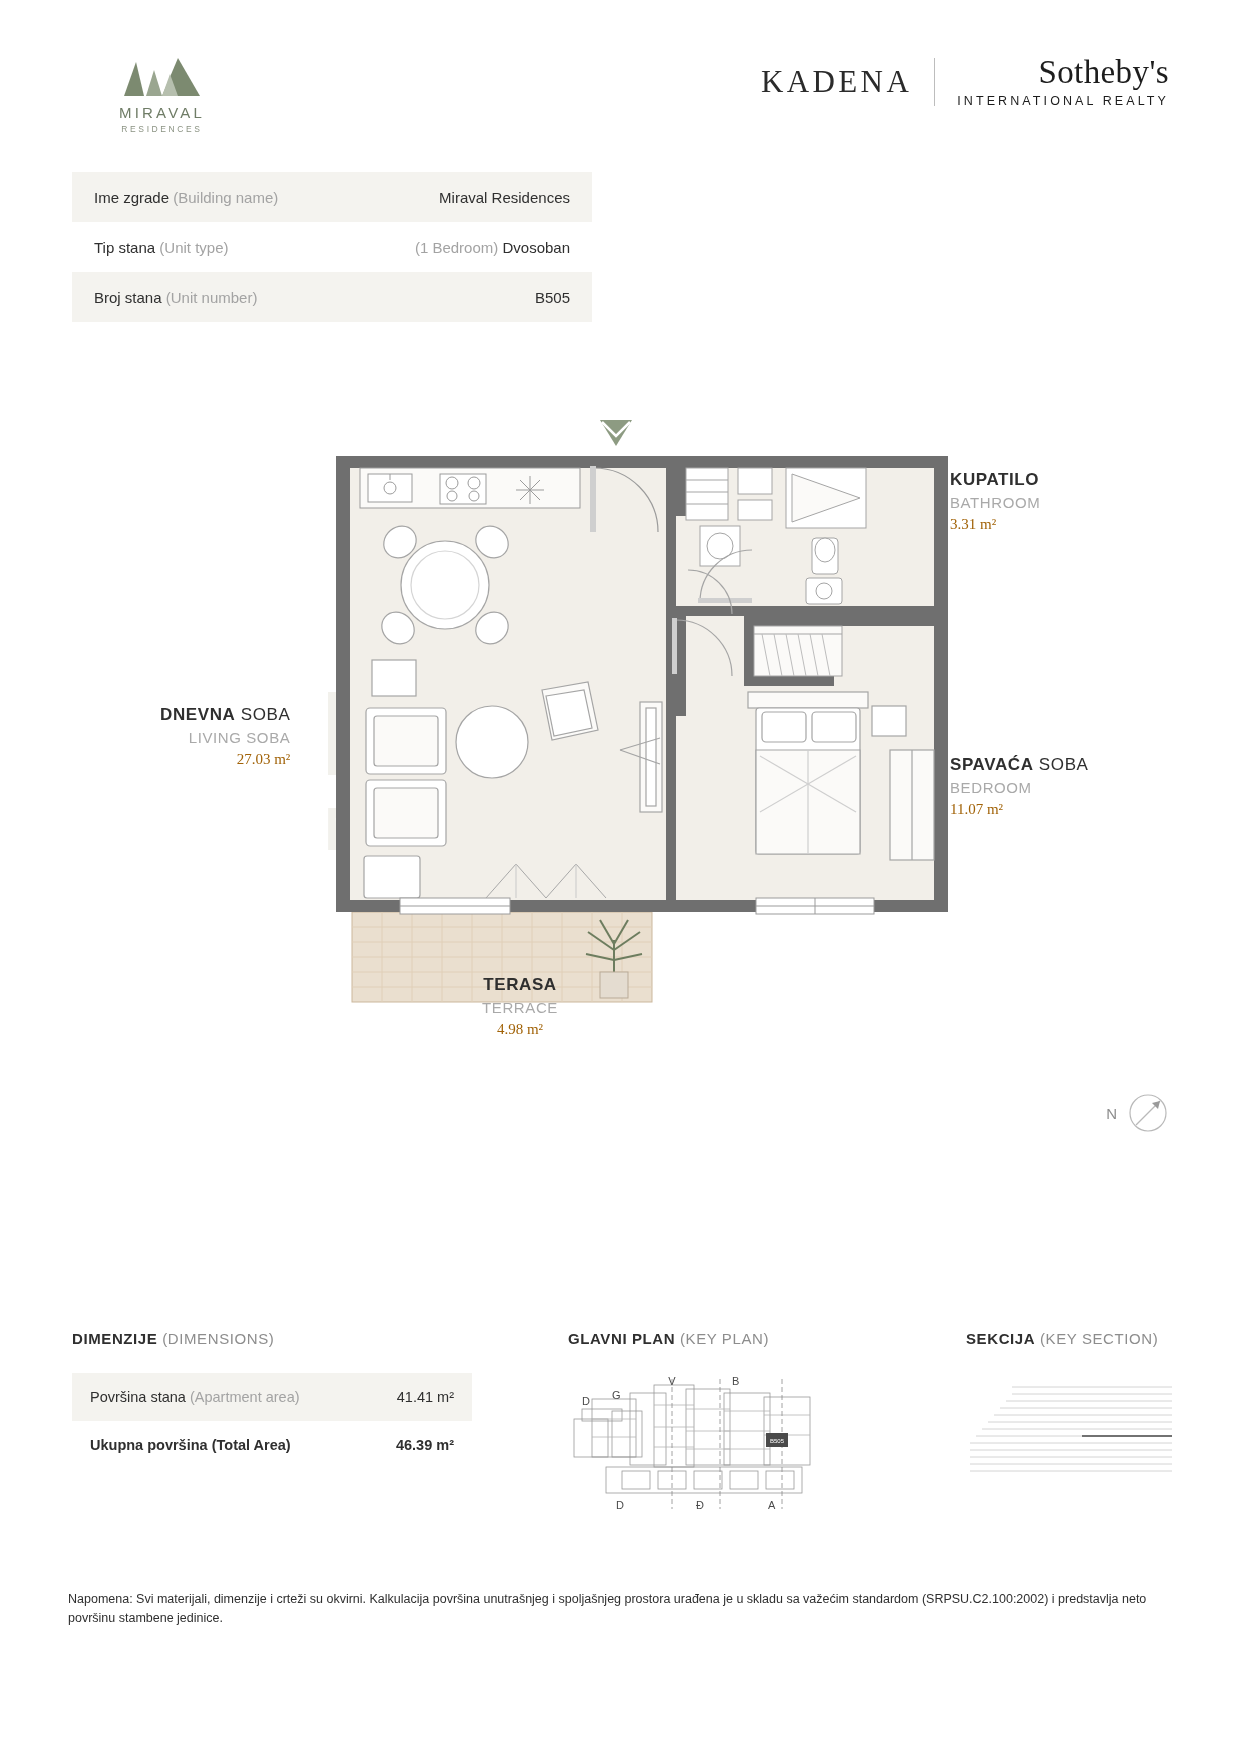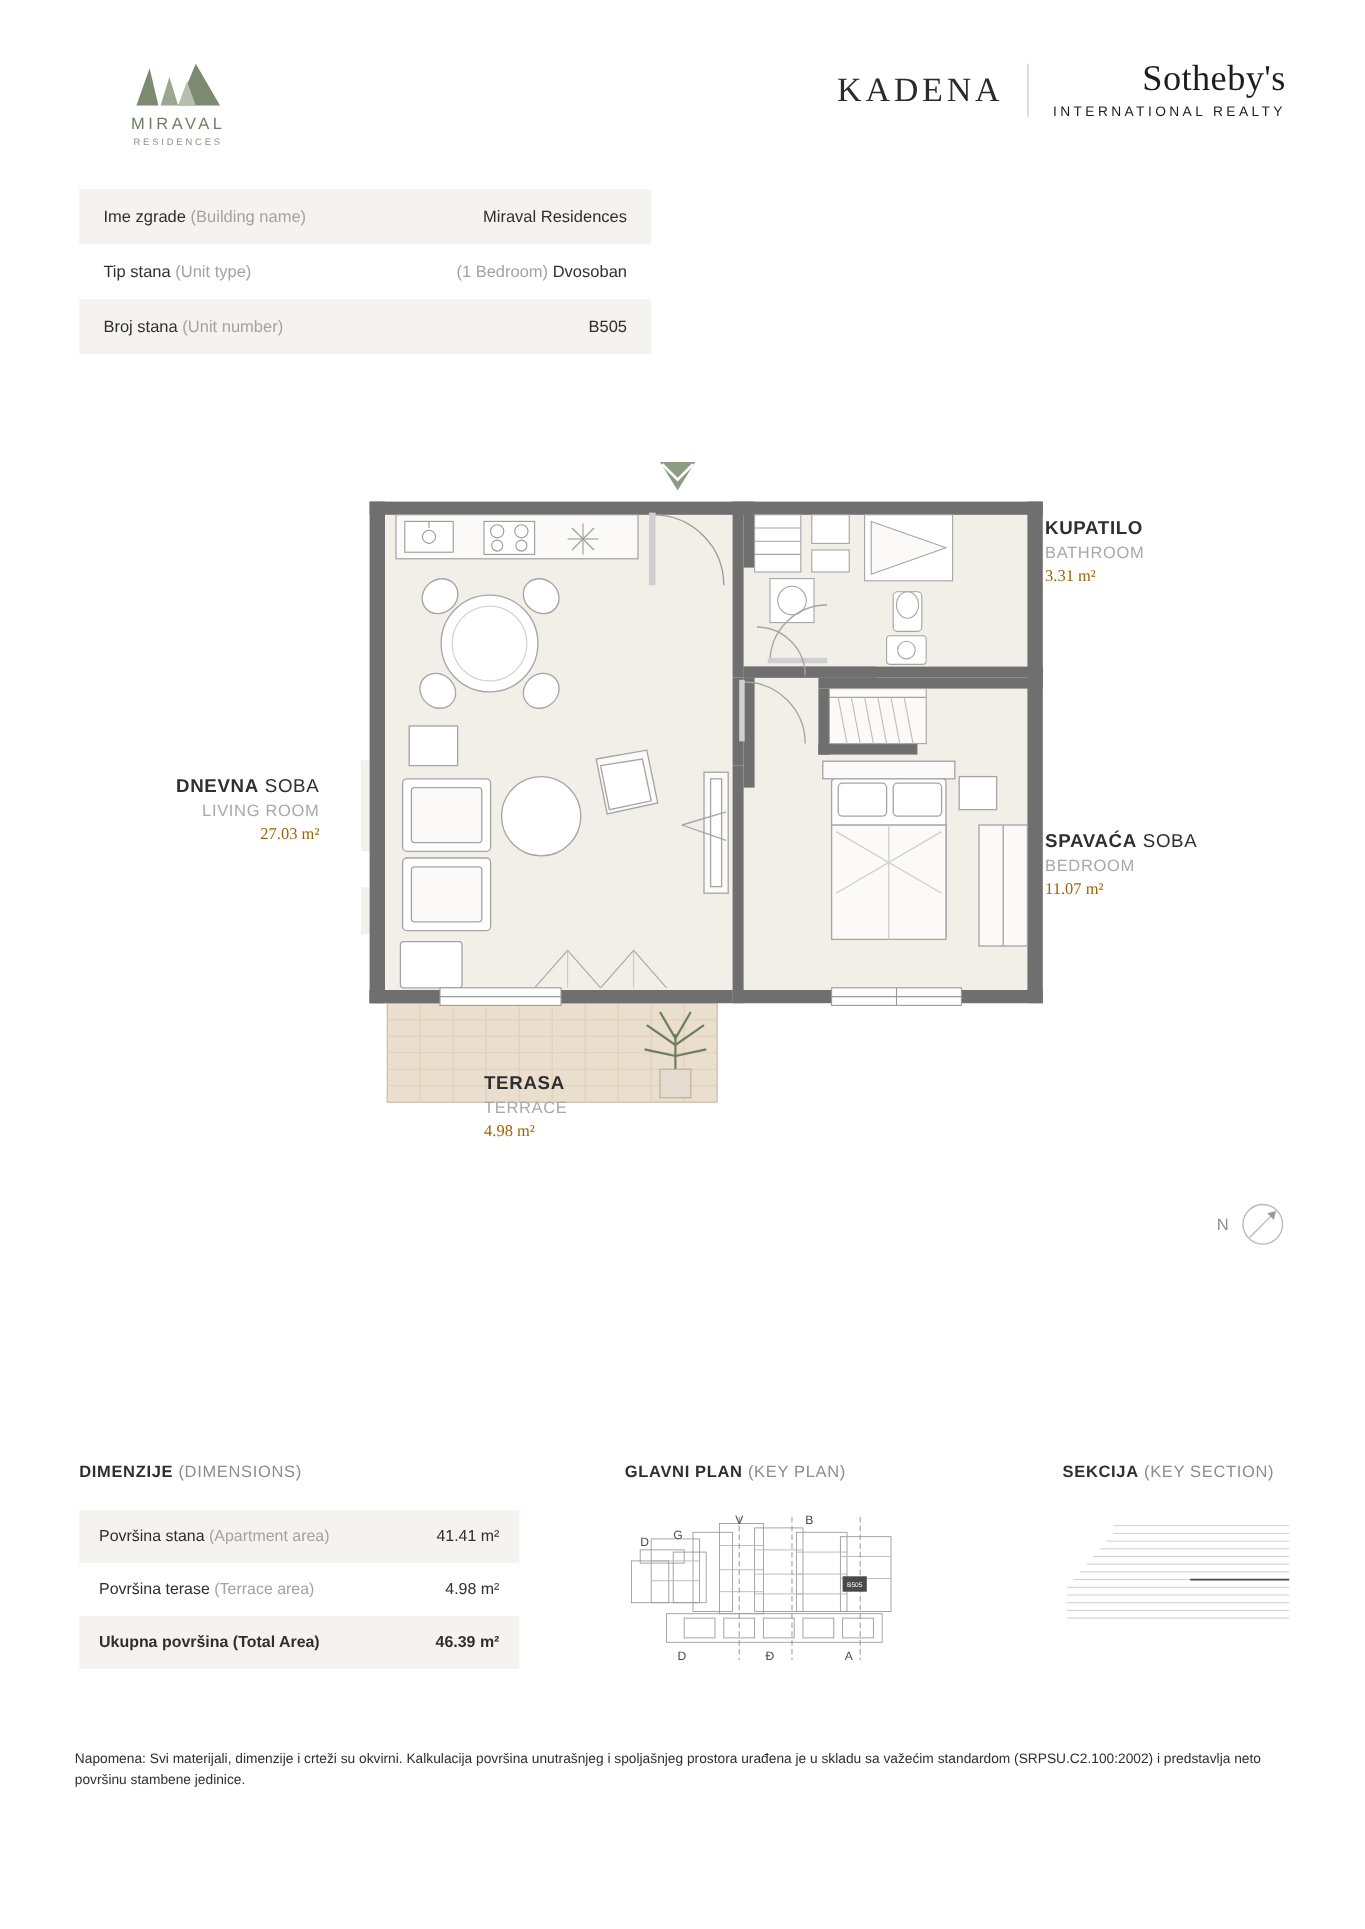--- a/index.html
+++ b/index.html
@@ -143,21 +143,21 @@
   .room-label .area {
     font-size: 15px;
     color: #a16207;
     margin-top: 5px;
     font-family: Liberation Serif, serif;
   }
 
   #lbl-living { left: 160px; top: 285px; text-align: right; }
   #lbl-bath   { left: 950px; top: 50px;  text-align: left; }
   #lbl-bed    { left: 950px; top: 335px; text-align: left; }
-  #lbl-terr   { left: 440px; top: 555px; width: 160px;}
+  #lbl-terr   { left: 440px; top: 555px; text-align: center; width: 160px;}
 
   
   .sec-title {
     font-size: 15px;
     color: #2f2f2f;
     letter-spacing: 0.6px;
   }
   .sec-title b { font-weight: bold; }
   .sec-title .en { color: #8d8d8d; font-weight: normal; }
 
@@ -495,21 +495,21 @@
 
     <g stroke="#9b9b9b" stroke-width="1" fill="#ffffff">
       <rect x="756" y="478" width="118" height="16"></rect>
       <line x1="756" y1="486" x2="874" y2="486"></line>
       <line x1="815" y1="478" x2="815" y2="494"></line>
     </g>
   </svg>
 
   <div class="room-label" id="lbl-living">
     <div class="loc"><b>DNEVNA</b><span> SOBA</span></div>
-    <div class="en">LIVING ROOM</div>
+    <div class="en">LIVING SOBA</div>
     <div class="area">27.03 m²</div>
   </div>
 
   <div class="room-label" id="lbl-bath">
     <div class="loc"><b>KUPATILO</b><span></span></div>
     <div class="en">BATHROOM</div>
     <div class="area">3.31 m²</div>
   </div>
 
   <div class="room-label" id="lbl-bed">
@@ -540,27 +540,20 @@
     <span class="en">(DIMENSIONS)</span>
   </div>
   <table class="dims-table">
     <tbody>
         <tr>
       <td>
         <span>Površina stana</span>
         <span class="en">(Apartment area)</span>
       </td>
       <td class="num">41.41 m²</td>
-    </tr>
-    <tr>
-      <td>
-        <span>Površina terase</span>
-        <span class="en">(Terrace area)</span>
-      </td>
-      <td class="num">4.98 m²</td>
     </tr>
     <tr class="total">
       <td>
         <span>Ukupna površina</span>
         <span class="en">(Total Area)</span>
       </td>
       <td class="num">46.39 m²</td>
     </tr>
   </tbody>
     </table>

